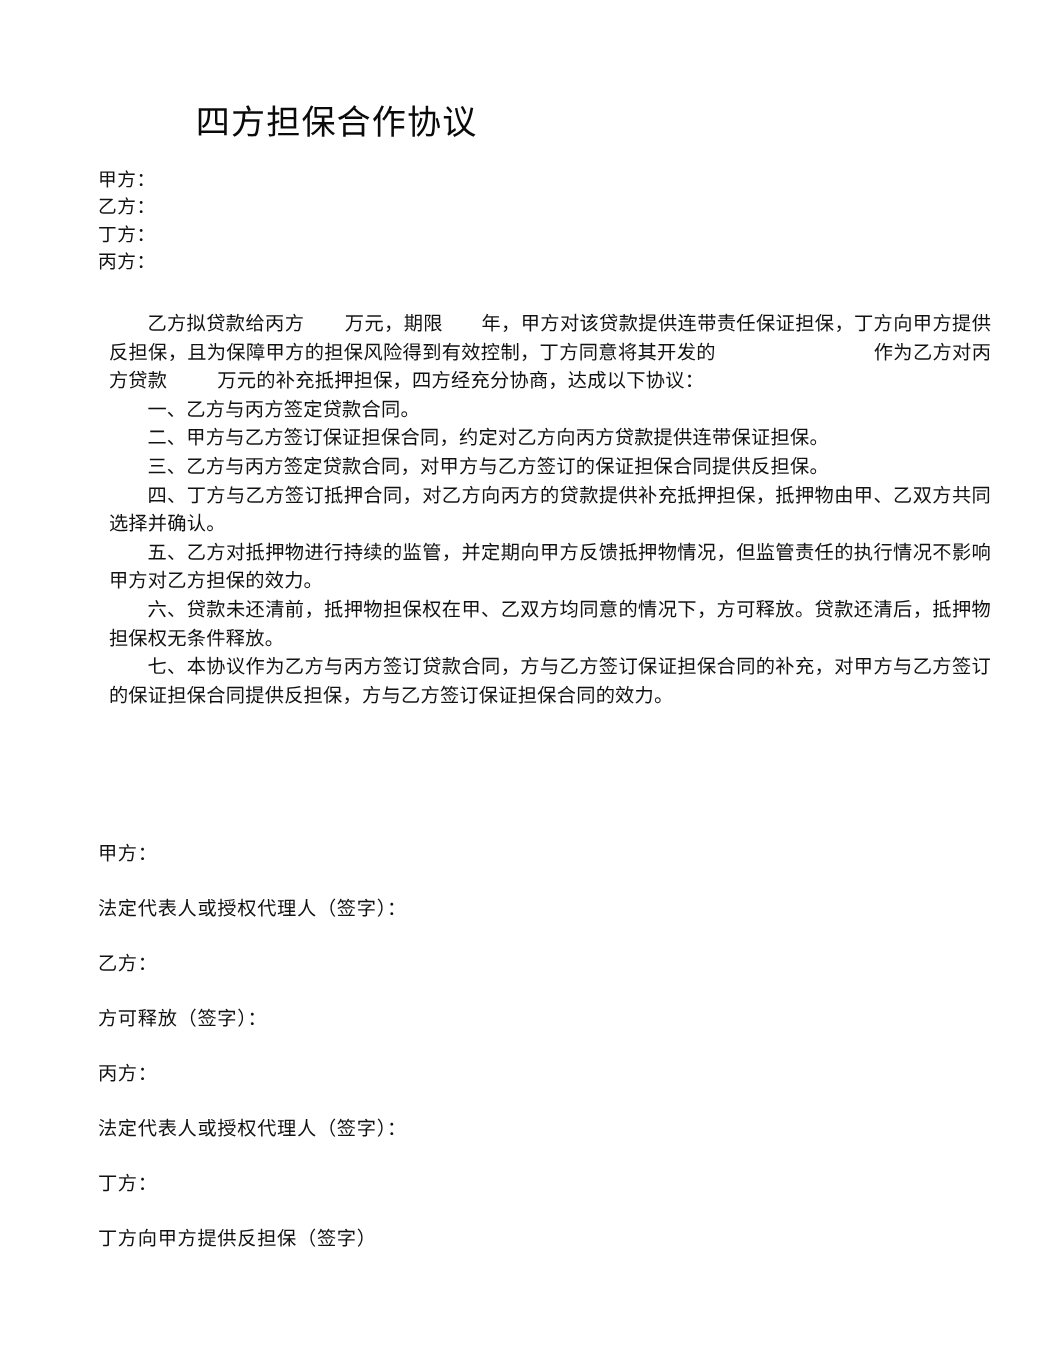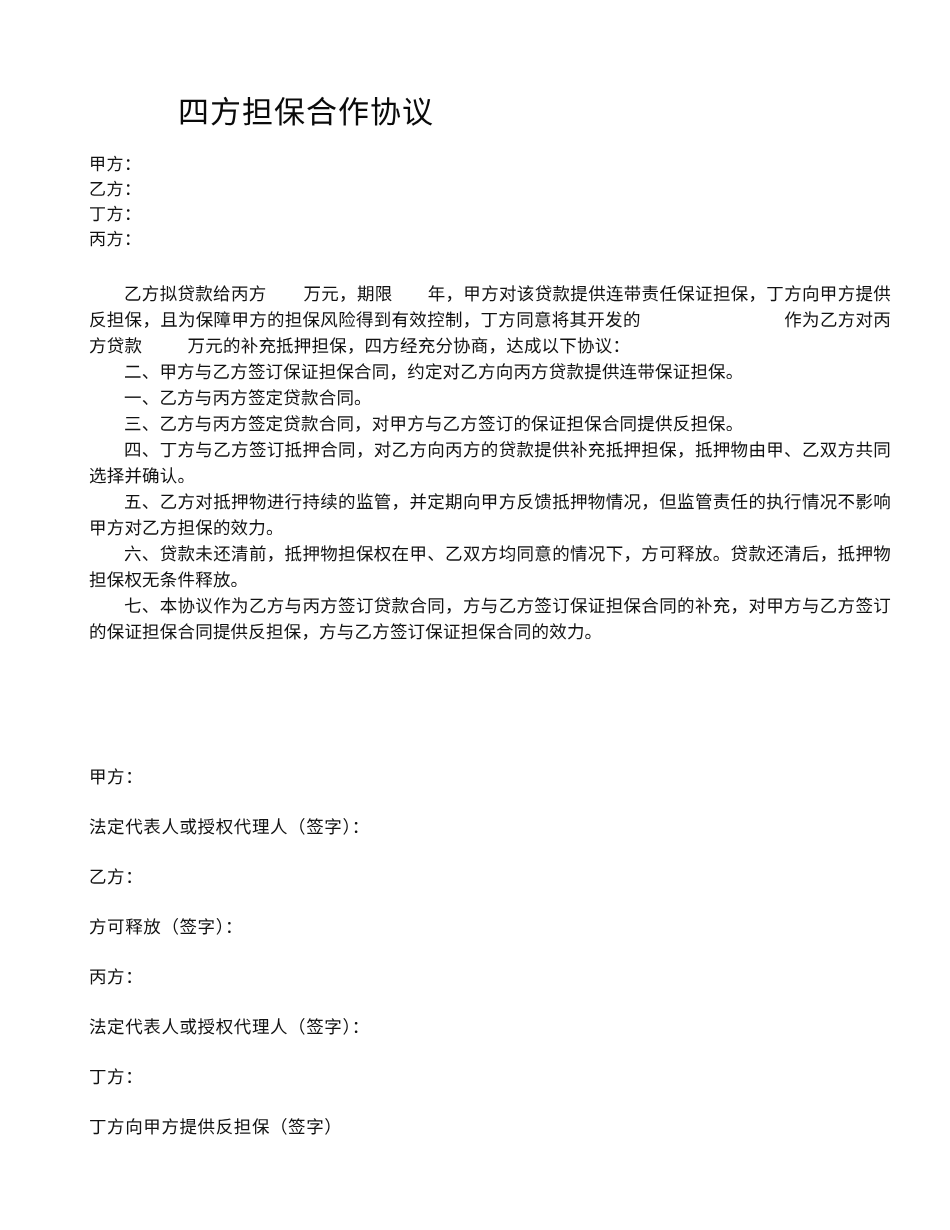--- a/index.html
+++ b/index.html
@@ -45,24 +45,23 @@
   .party-list .party-line {
     font-size: 17px;
     line-height: 25px;
     letter-spacing: 0.5px;
     white-space: nowrap;
   }
 
   
   .body-block {
     position: absolute;
-    left: 89px;
+    left: 99px;
     top: 282px;
     width: 802px;
-    font-family: Liberation Mono, monospace;
   }
 
   .para {
     font-size: 17.5px;
     line-height: 26px;
     text-align: justify;
     text-justify: inter-ideograph;
     letter-spacing: 0.2px;
     margin: 0;
     text-indent: 2em;
@@ -104,22 +103,22 @@
     <div class="party-line">甲方：</div>
     <div class="party-line">乙方：</div>
     <div class="party-line">丁方：</div>
     <div class="party-line">丙方：</div>
   </div>
 
   <div class="body-block">
 
     <p class="para"><span>乙方拟贷款给丙方</span><span class="blank w2"></span><span>万元，期限</span><span class="blank w2b"></span><span>年，甲方对该贷款提供连带责任保证担保，丁方向甲方提供反担保，且为保障甲方的担保风险得到有效控制，丁方同意将其开发的</span><span class="blank w7"></span><span>作为乙方对丙方贷款</span><span class="blank w3"></span><span>万元的补充抵押担保，四方经充分协商，达成以下协议：</span></p>
 
+    <p class="para">一、乙方与丙方签定贷款合同。</p>
     <p class="para">二、甲方与乙方签订保证担保合同，约定对乙方向丙方贷款提供连带保证担保。</p>
-    <p class="para">一、乙方与丙方签定贷款合同。</p>
     <p class="para">三、乙方与丙方签定贷款合同，对甲方与乙方签订的保证担保合同提供反担保。</p>
     <p class="para">四、丁方与乙方签订抵押合同，对乙方向丙方的贷款提供补充抵押担保，抵押物由甲、乙双方共同选择并确认。</p>
     <p class="para">五、乙方对抵押物进行持续的监管，并定期向甲方反馈抵押物情况，但监管责任的执行情况不影响甲方对乙方担保的效力。</p>
     <p class="para">六、贷款未还清前，抵押物担保权在甲、乙双方均同意的情况下，方可释放。贷款还清后，抵押物担保权无条件释放。</p>
     <p class="para">七、本协议作为乙方与丙方签订贷款合同，方与乙方签订保证担保合同的补充，对甲方与乙方签订的保证担保合同提供反担保，方与乙方签订保证担保合同的效力。</p>
 
   </div>
 
   <div class="sign-block">
     <div class="sign-line">甲方：</div>

